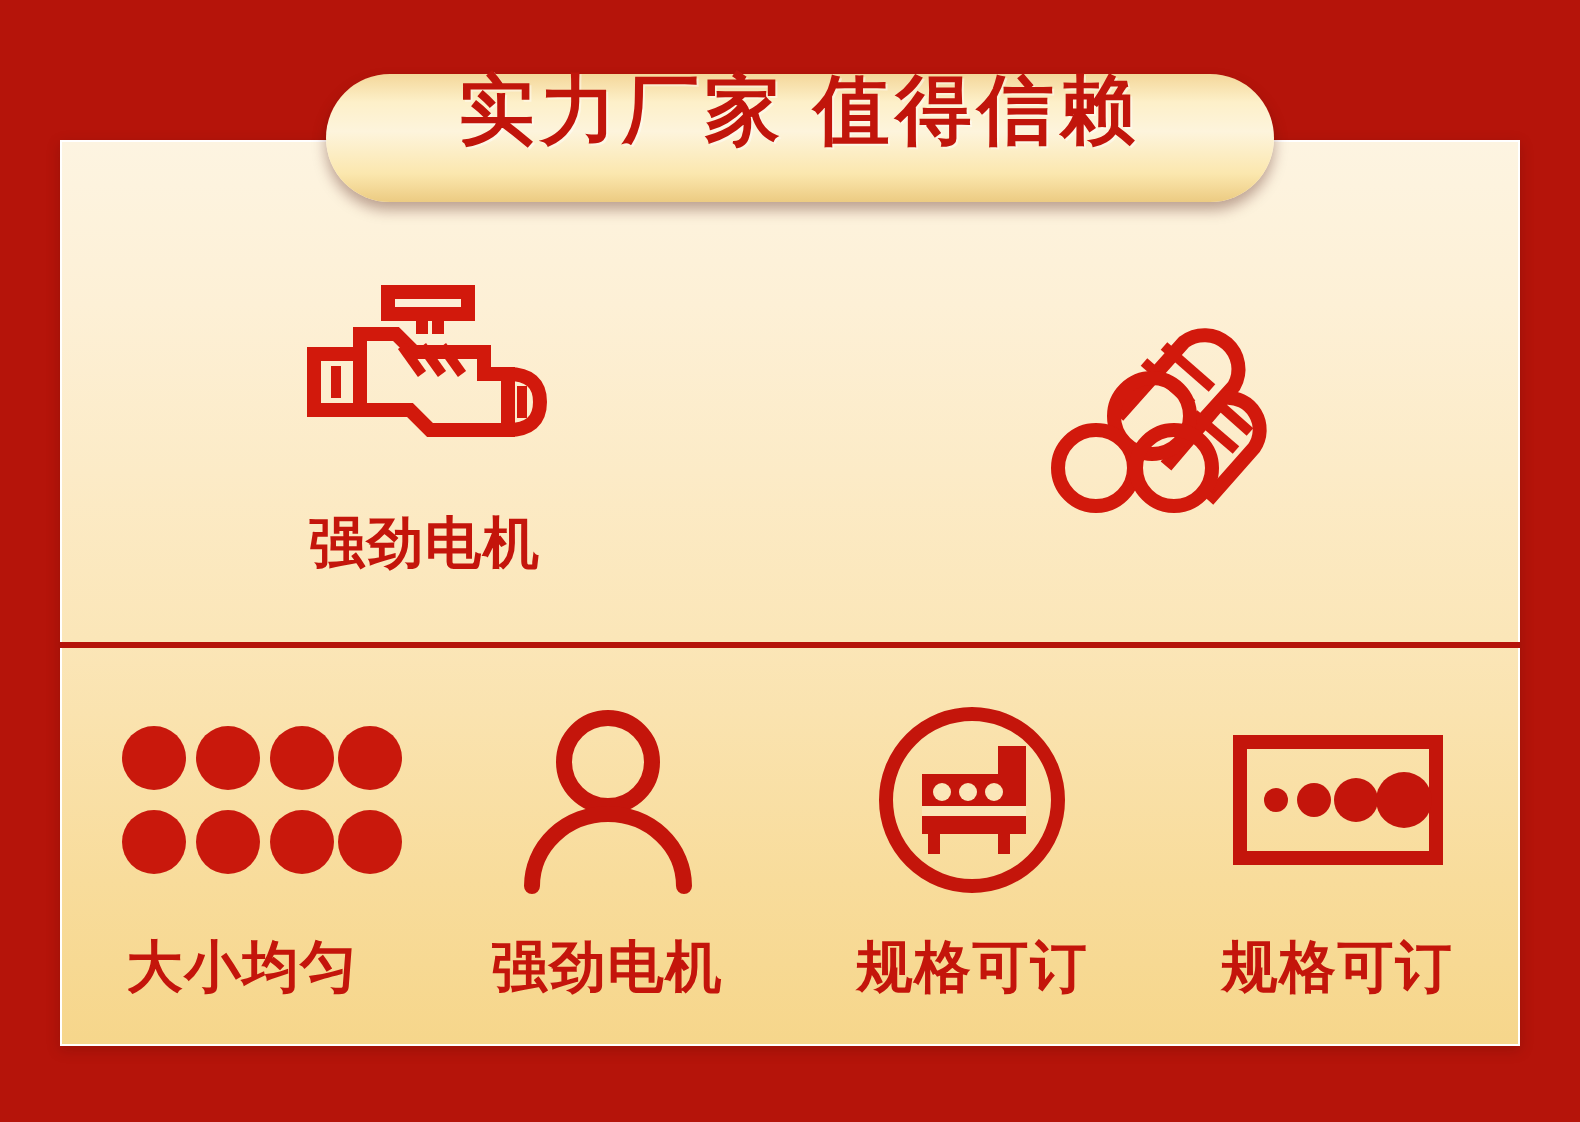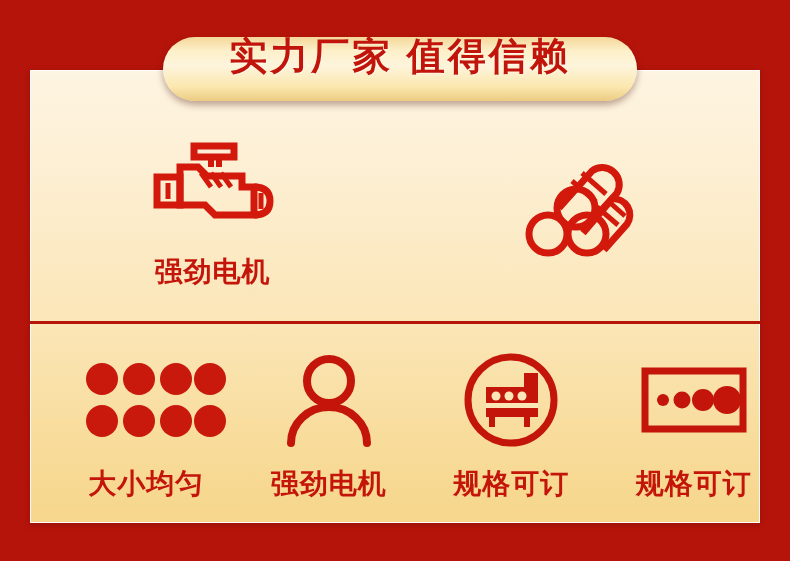--- a/index.html
+++ b/index.html
@@ -52,21 +52,21 @@
   }
 
   
   .row {
     position:absolute;
     left:30px;
     width:730px;
     display:flex;
   }
   #row-1 { top:101px;  height:217px; }
-  #row-2 { top:324px;  height:199px;margin-left:25px; }
+  #row-2 { top:324px;  height:199px; }
 
   .cell {
     flex:1 1 0;
     display:flex;
     flex-direction:column;
     align-items:center;
     justify-content:center;
   }
   .icon-box {
     height:110px;

